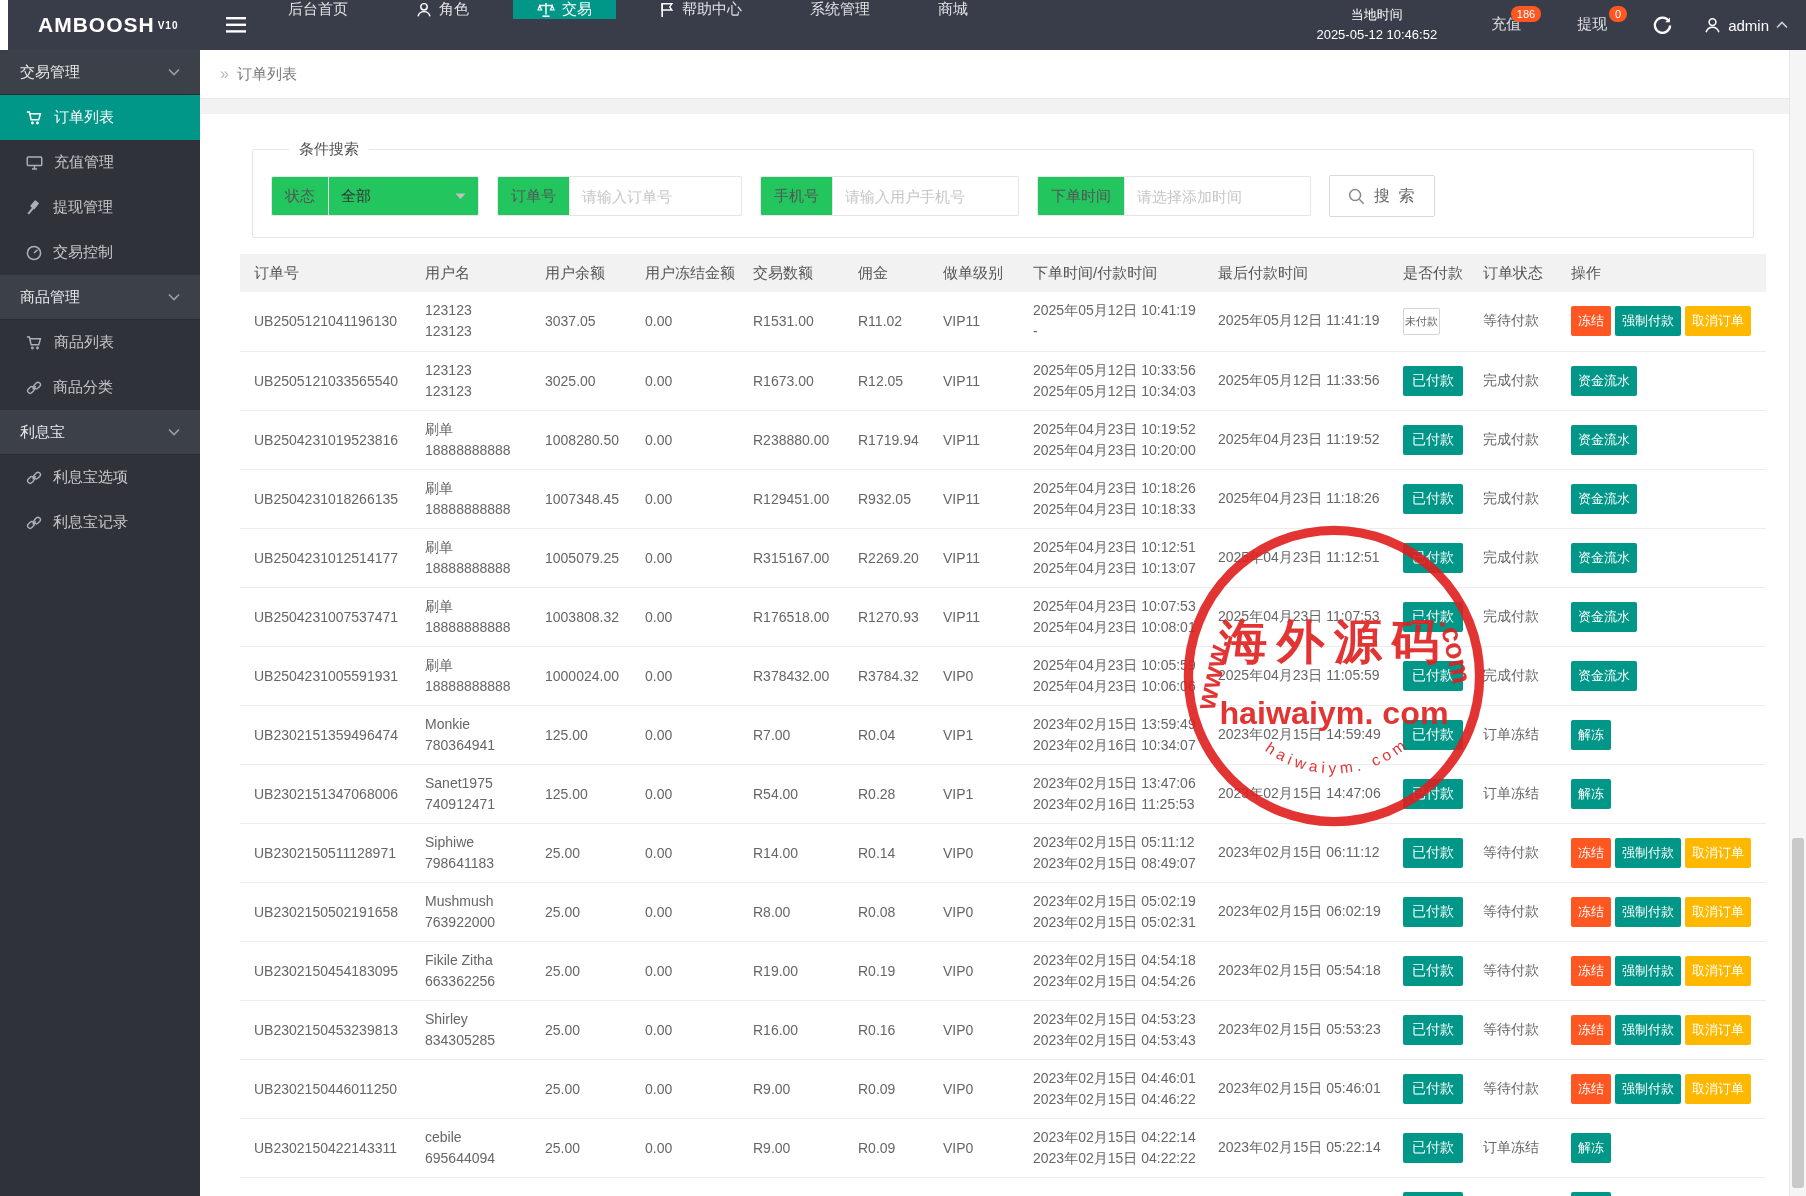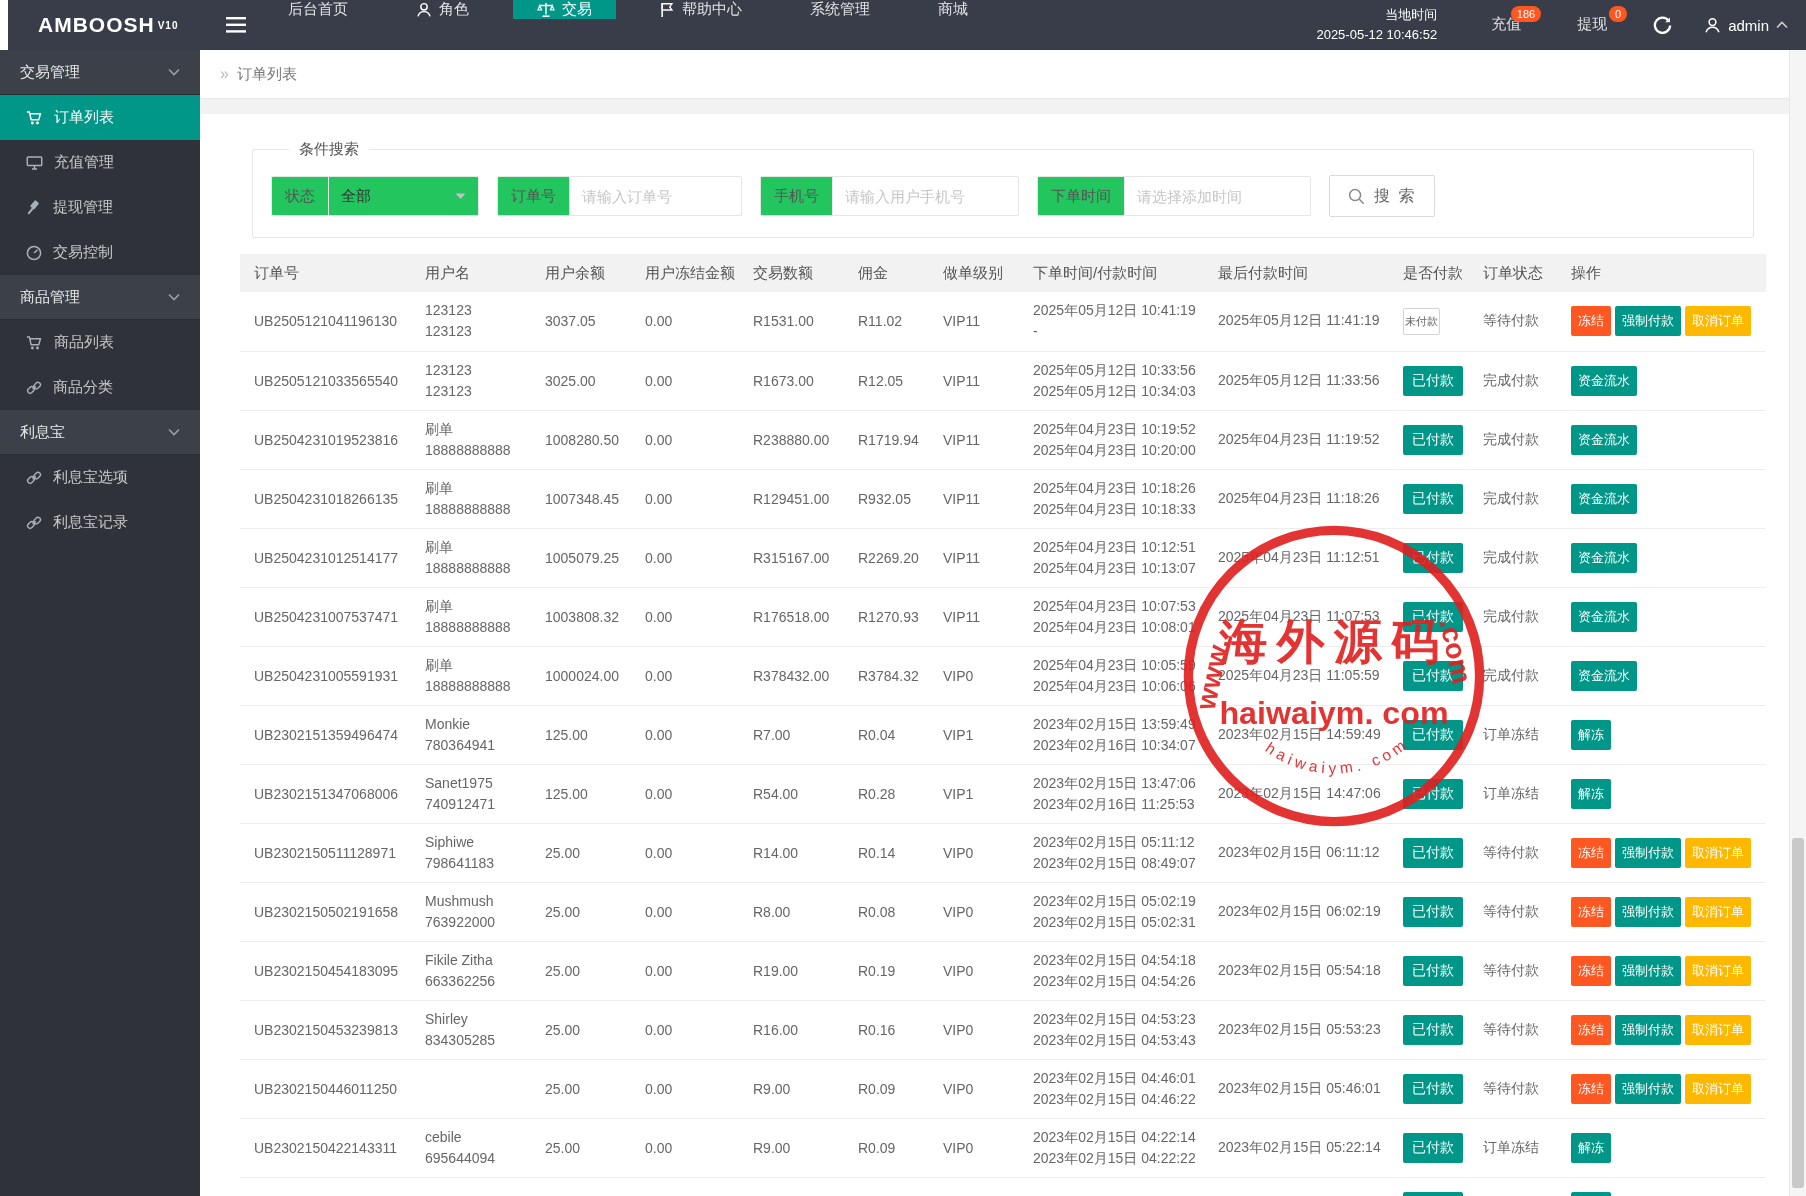--- a/index.html
+++ b/index.html
@@ -11,21 +11,21 @@
     background:#393D49; display:flex; align-items:stretch; z-index:30; color:#fff; }
   .logo { width:200px; display:flex; align-items:center; padding-left:30px;
     font-size:21px; font-weight:bold; letter-spacing:1px; color:#fff; }
   .logo sup { font-size:10px; margin-left:3px; font-weight:bold; }
   .burger { width:56px; display:flex; align-items:center; justify-content:center; cursor:pointer; }
   .nav-item { display:flex; align-items:center; gap:7px; padding:0 24px;
     font-size:15px; color:rgba(255,255,255,.85); cursor:pointer; }
   .nav-item.active { background:#009688; color:#fff; }
   .nav-right { margin-left:auto; display:flex; align-items:stretch; }
   .time-block { display:flex; flex-direction:column; justify-content:center;
-    text-align:right; font-size:13px; line-height:1.55; padding:0 26px; color:#fff; }
+    text-align:center; font-size:13px; line-height:1.55; padding:0 26px; color:#fff; }
   .nav-badge-item { position:relative; display:flex; align-items:flex-end;
     padding:16px 28px; font-size:15px; color:rgba(255,255,255,.85); cursor:pointer; }
   .nbadge { position:absolute; top:6px; right:8px; background:#FF5722; color:#fff;
     border-radius:9px; font-size:11px; line-height:16px; padding:0 6px; min-width:16px; text-align:center; }
   .nav-ico-btn { display:flex; align-items:center; padding:0 18px; cursor:pointer; }
   .nav-user { display:flex; align-items:center; gap:7px; padding:0 26px 0 14px;
     font-size:15px; cursor:pointer; }
   svg.ic { display:block; }
 
   

